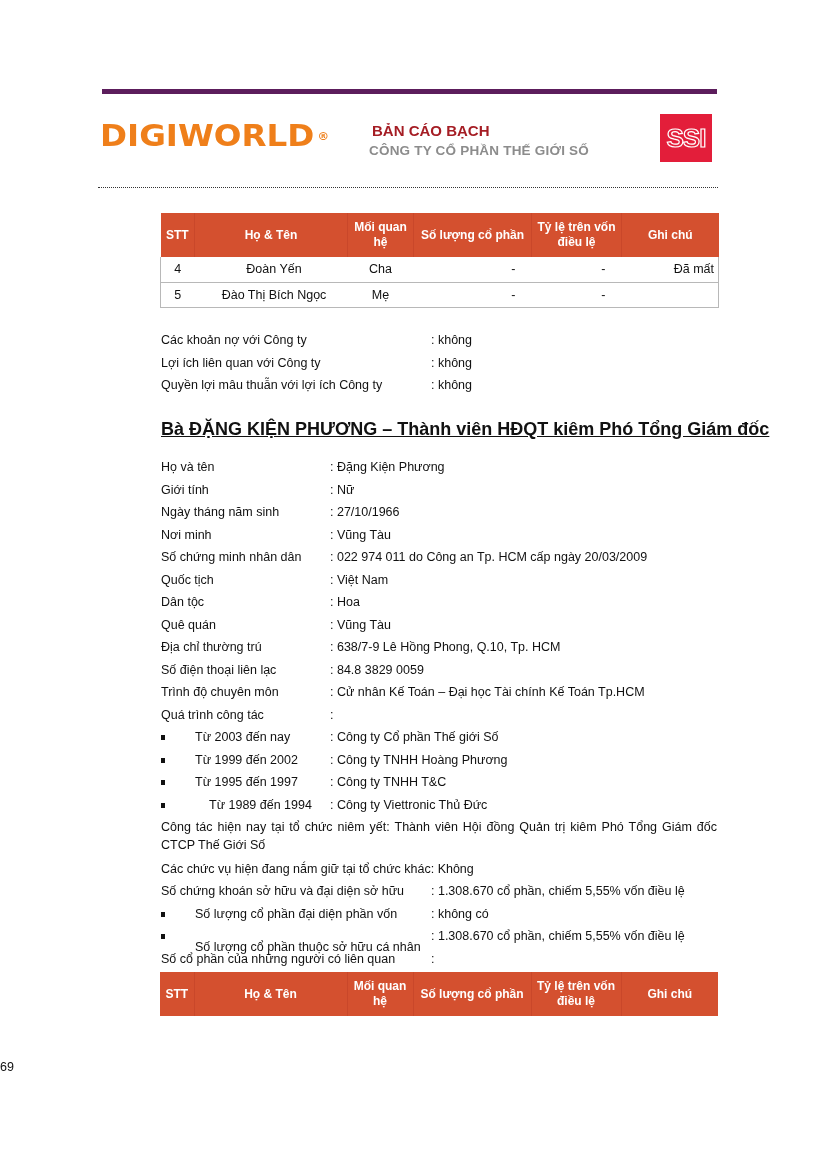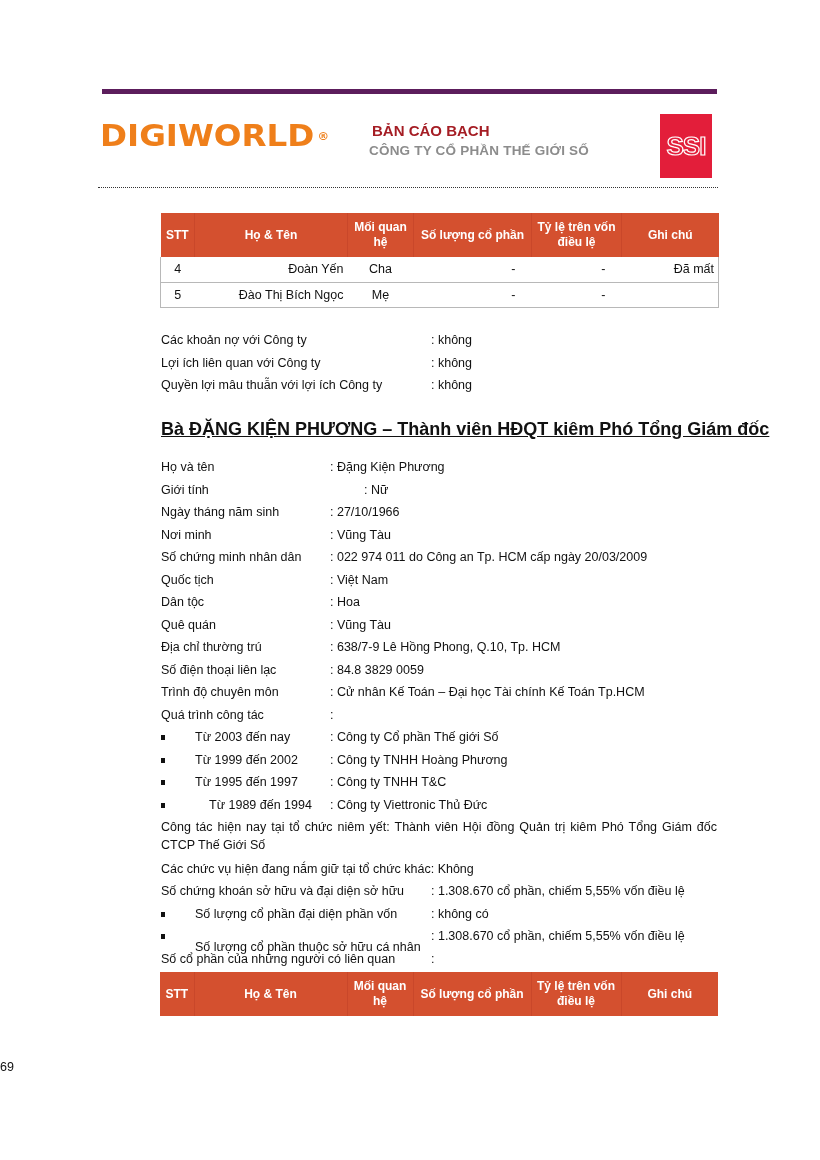--- a/index.html
+++ b/index.html
@@ -8,37 +8,37 @@
 
   .top-rule { position: absolute; left: 102px; top: 89px; width: 615px; height: 5px; background: #5c1d5c; }
 
   .logo { position: absolute; left: 100px; top: 116px; font-family: "DejaVu Sans", sans-serif; font-weight: bold;
           font-size: 31px; letter-spacing: 0px; color: #ef7f1a; transform: scaleX(1.05); transform-origin: left center; line-height: 38px; }
   .logo sup { font-size: 11px; color: #ef7f1a; vertical-align: top; margin-left: 3px; position: relative; top: 2px; }
 
   .doc-title { position: absolute; left: 372px; top: 122px; font-weight: bold; font-size: 15px; color: #a51d24; text-align: right; }
   .doc-subtitle { position: absolute; left: 369px; top: 143px; font-weight: bold; font-size: 13.5px; color: #8c8c8c; letter-spacing: 0.2px; }
 
-  .ssi-logo { position: absolute; left: 660px; top: 114px; width: 52px; height: 64px; background: #e31e3a;
+  .ssi-logo { position: absolute; left: 660px; top: 114px; width: 52px; height: 48px; background: #e31e3a;
               display: flex; align-items: center; justify-content: center; }
   .ssi-logo span { font-family: "Liberation Sans", sans-serif; font-size: 26px; color: #e31e3a; font-weight: bold;
                    -webkit-text-stroke: 1.2px #ffffff; letter-spacing: -1px; }
 
   .dotted-rule { position: absolute; left: 98px; top: 187px; width: 620px; border-top: 1px dotted #333; }
 
   table.rel { position: absolute; left: 160px; border-collapse: collapse; width: 558px; table-layout: fixed; }
   table.rel th { background: #d4502f; color: #fff; font-weight: bold; font-size: 12px; line-height: 15px;
                  height: 44px; text-align: center; padding: 0 4px; border-right: 1px solid #c9472a; }
   table.rel th:last-child { border-right: none; }
   table.rel td { font-size: 12.5px; height: 25px; padding: 0 4px; border-bottom: 1px solid #b8b8b8; }
   table.rel tr.body-row td:first-child { border-left: 1px solid #b8b8b8; }
   table.rel tr.body-row td:last-child { border-right: 1px solid #b8b8b8; }
   .c { text-align: center; }
   .r { text-align: right; }
-  .l { text-align: right; padding-left: 10px !important; }
+  .l { text-align: center; padding-left: 10px !important; }
 
   .row { position: absolute; left: 161px; font-size: 12.5px; white-space: nowrap; }
   .row .lbl { position: absolute; left: 0; }
   .row .val { position: absolute; white-space: nowrap; }
 
   .heading { position: absolute; left: 161px; top: 419px; font-weight: bold; font-size: 18px; text-decoration: underline; }
 
   .bullet { position: absolute; left: 0; top: 5px; width: 4px; height: 5px; background: #111; }
 
   .para { position: absolute; left: 161px; width: 556px; font-size: 12.5px; line-height: 18px; text-align: justify; }
@@ -110,21 +110,21 @@
 </div>
 
 <div class="heading">Bà ĐẶNG KIỆN PHƯƠNG – Thành viên HĐQT kiêm Phó Tổng Giám đốc</div>
 
 <div class="row" style="top:460px;">
     <span class="lbl">Họ và tên</span>
     <span class="val" style="left:169px;">: Đặng Kiện Phương</span>
   </div>
 <div class="row" style="top:483px;">
     <span class="lbl">Giới tính</span>
-    <span class="val" style="left:169px;margin-left:34px;">: Nữ</span>
+    <span class="val" style="left:169px;">: Nữ</span>
   </div>
 <div class="row" style="top:505px;">
     <span class="lbl">Ngày tháng năm sinh</span>
     <span class="val" style="left:169px;">: 27/10/1966</span>
   </div>
 <div class="row" style="top:528px;">
     <span class="lbl">Nơi minh</span>
     <span class="val" style="left:169px;">: Vũng Tàu</span>
   </div>
 <div class="row" style="top:550px;">

